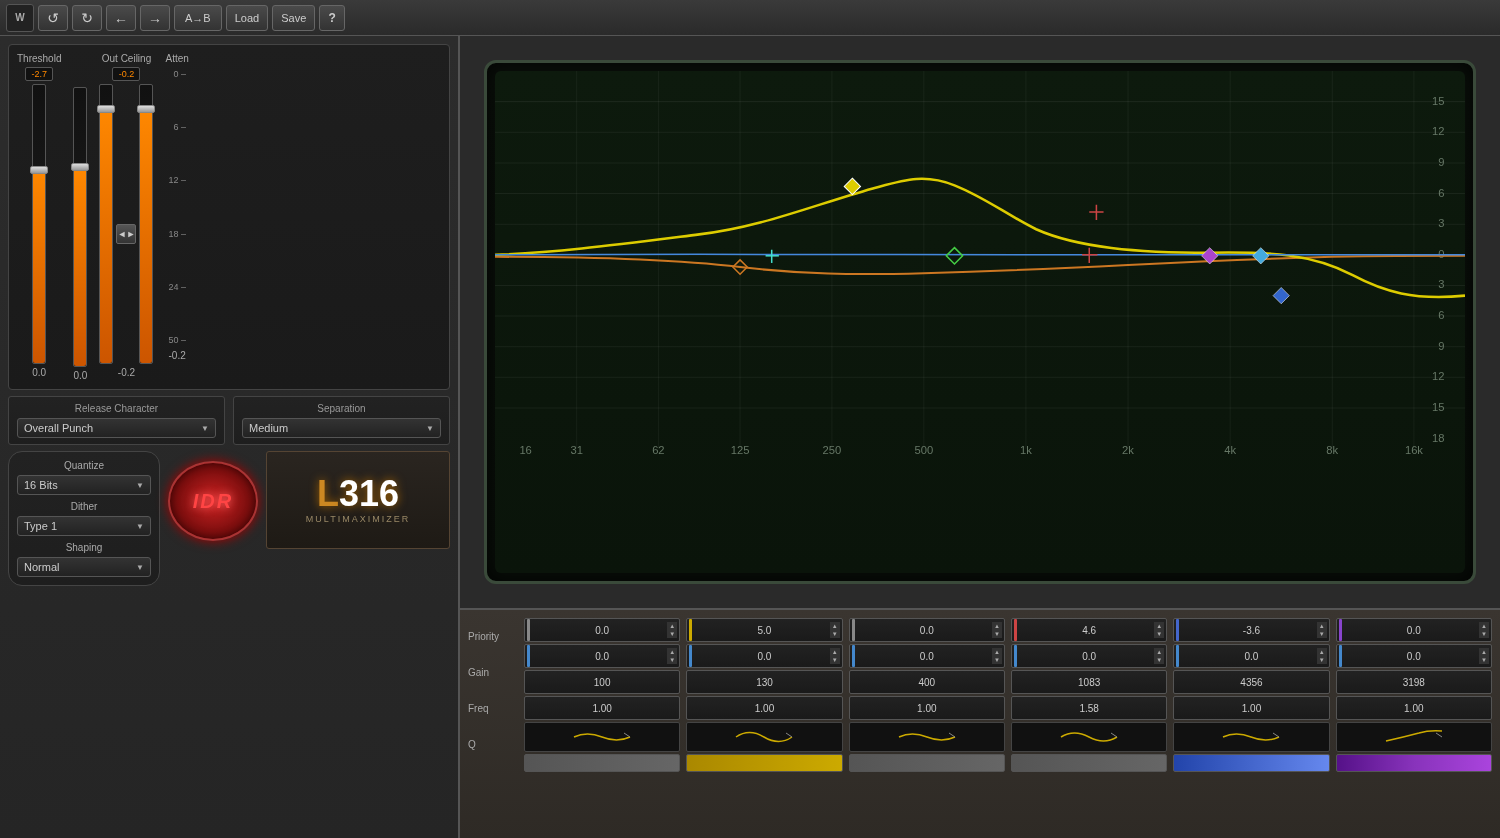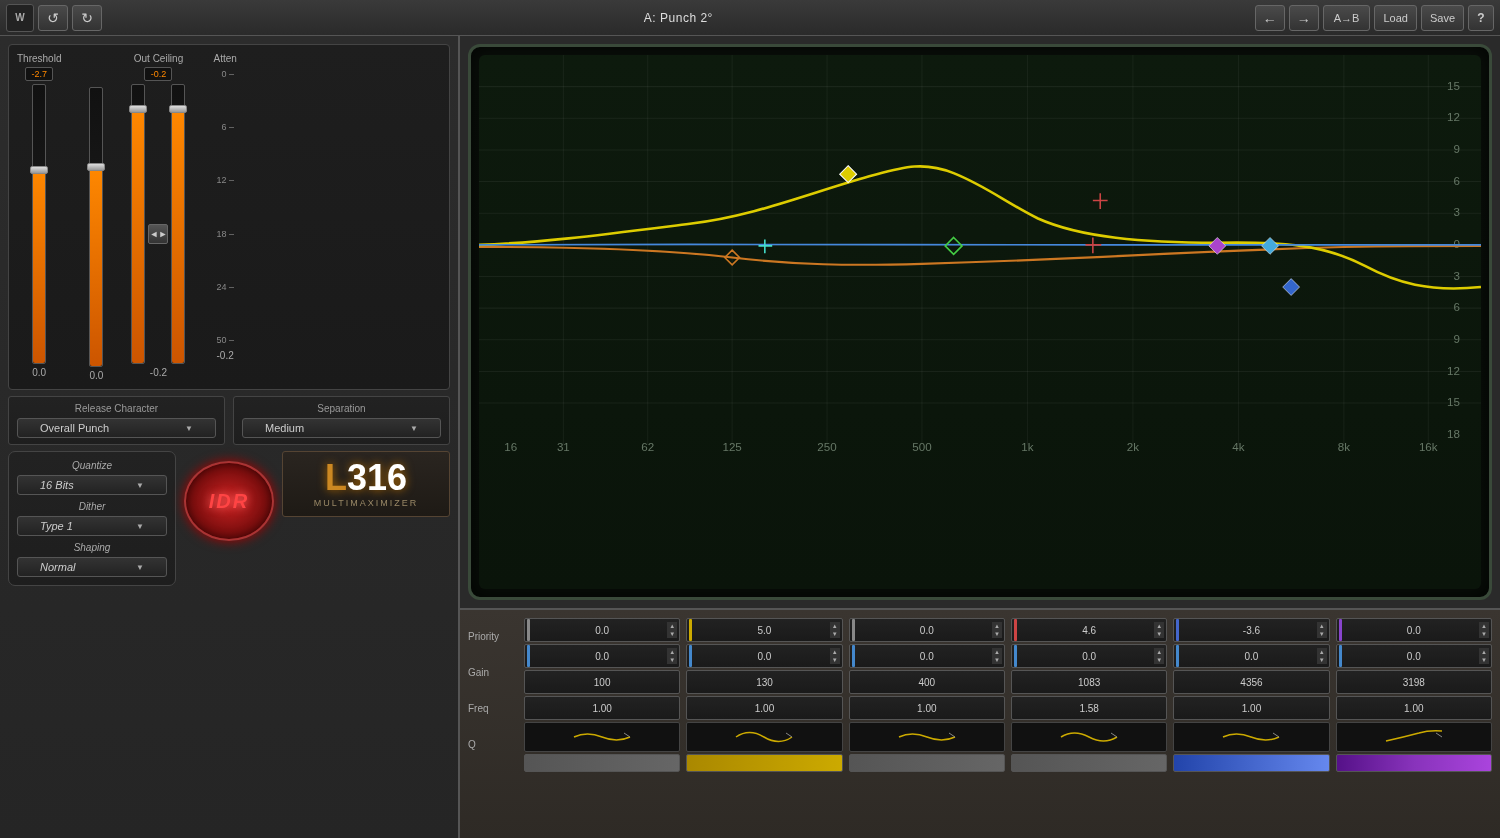--- a/index.html
+++ b/index.html
@@ -97,21 +97,21 @@
       gap: 6px;
     }
 
     
     .fader-section {
       background: linear-gradient(180deg, #1e1e1e 0%, #1a1a1a 100%);
       border: 1px solid #444;
       border-radius: 4px;
       padding: 8px;
       display: flex;
-      gap: 28px;
+      gap: 12px;
       align-items: flex-start;
     }
     .fader-group {
       display: flex;
       flex-direction: column;
       align-items: center;
       gap: 3px;
     }
     .fader-label {
       color: #aaa;
@@ -203,41 +203,40 @@
       text-align: center;
       margin-bottom: 4px;
     }
     .select-box {
       width: 100%;
       background: linear-gradient(180deg, #333 0%, #222 100%);
       border: 1px solid #555;
       border-radius: 3px;
       color: #ccc;
       font-size: 11px;
-      padding: 3px 22px;
+      padding: 3px 6px;
       cursor: pointer;
       display: flex;
       align-items: center;
       justify-content: space-between;
     }
     .select-arrow { color: #aaa; font-size: 8px; }
 
     
     .idr-section {
       display: flex;
       gap: 8px;
       align-items: flex-start;
     }
     .quantize-panel {
       flex: 1;
       background: linear-gradient(180deg, #222 0%, #1e1e1e 100%);
       border: 1px solid #444;
-      border-radius: 7px;
+      border-radius: 14px;
       padding: 8px;
-      font-style: italic;
     }
     .quantize-label {
       color: #aaa; font-size: 10px; text-align: center; margin-bottom: 4px;
     }
     .idr-button {
       width: 90px; height: 80px;
       background: radial-gradient(ellipse at center, #cc2222 0%, #881111 50%, #440000 100%);
       border: 2px solid #aa3333;
       border-radius: 50%;
       display: flex; align-items: center; justify-content: center;
@@ -251,21 +250,21 @@
       box-shadow: 0 0 12px #aa0000, inset 0 0 8px rgba(0,0,0,0.5);
       margin-top: 10px;
     }
 
     
     .logo-panel {
       flex: 1;
       background: linear-gradient(180deg, #2a2520 0%, #1e1a15 100%);
       border: 1px solid #554433;
       border-radius: 3px;
-      padding: 8px;
+      padding: 24px;
       display: flex;
       flex-direction: column;
       align-items: center;
       justify-content: center;
     }
     .logo-text {
       font-size: 36px;
       font-weight: bold;
       color: #cc8822;
       text-shadow: 0 0 10px #aa6600;
@@ -283,21 +282,21 @@
     #right-panel {
       flex: 1;
       display: flex;
       flex-direction: column;
       background: #2a2a2a;
     }
 
     
     .eq-display {
       flex: 1;
-      margin: 8px;
+      margin: 24px;
       background: linear-gradient(180deg, #0a0f0a 0%, #080d08 100%);
       border: 3px solid #3a4a3a;
       border-radius: 12px;
       position: relative;
       overflow: hidden;
       box-shadow: inset 0 0 20px rgba(0,0,0,0.8);
     }
     .eq-inner {
       position: absolute;
       inset: 8px;
@@ -397,21 +396,20 @@
   </style>
 </head>
 <body>
 
 <div id="toolbar">
   <div class="toolbar-logo">
     <span>W</span>
   </div>
   <div class="toolbar-icon-btn">↺</div>
   <div class="toolbar-icon-btn">↻</div>
-  <div class="toolbar-title">A: Punch 2°</div>
   <div class="toolbar-icon-btn">←</div>
   <div class="toolbar-icon-btn">→</div>
   <button class="toolbar-ab">A→B</button>
   <button class="toolbar-btn">Load</button>
   <button class="toolbar-btn">Save</button>
   <div class="toolbar-help">?</div>
 </div>
 
 <div id="main">
 

